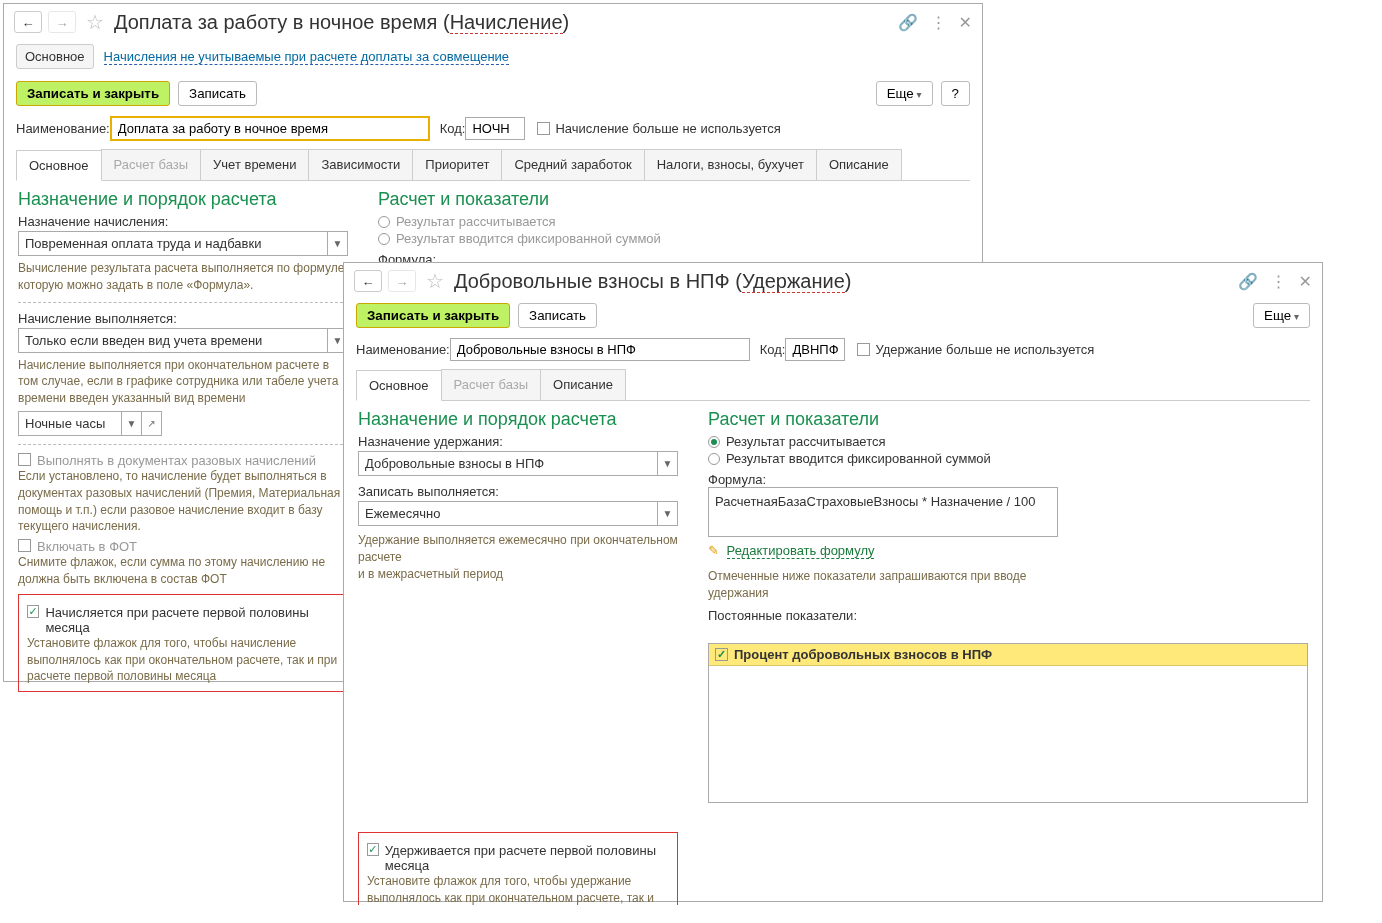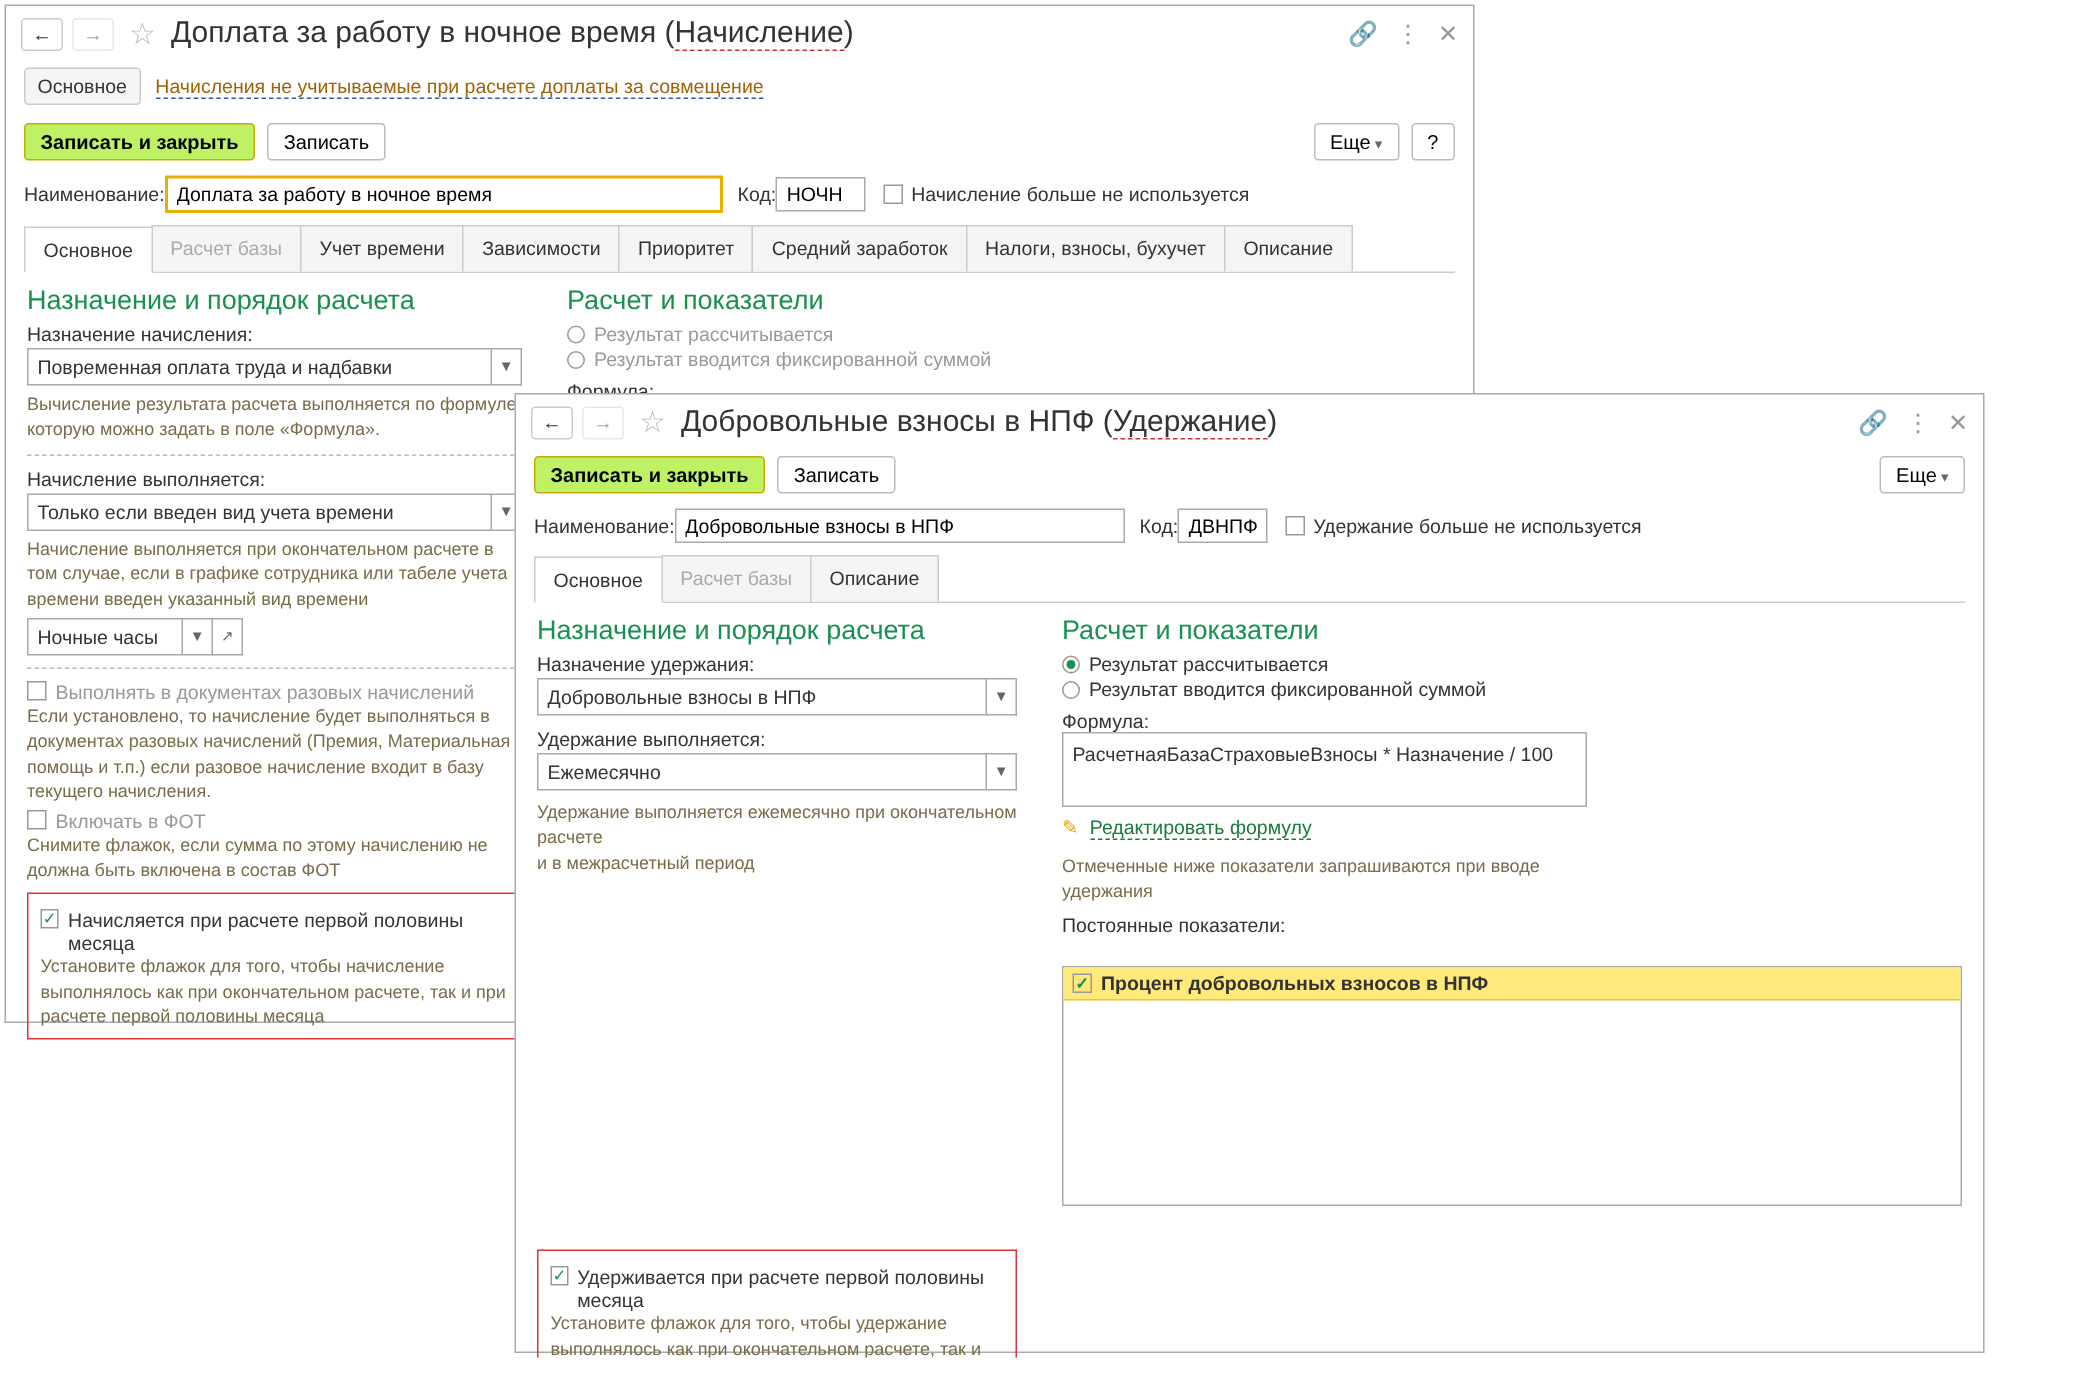--- a/index.html
+++ b/index.html
@@ -58,21 +58,21 @@
   padding: 6px 12px;
   gap: 10px;
 }
 .nav-tab-active {
   border: 1px solid #ccc;
   background: #f5f5f5;
   padding: 4px 8px;
   border-radius: 3px;
 }
 .link-style {
-  color: #a16207;
+  color: #0369a1;
   border-bottom: 1px dashed #2a5db0;
   cursor: pointer;
 }
 .toolbar {
   display: flex;
   align-items: center;
   padding: 6px 12px;
   gap: 8px;
 }
 .btn-primary {
@@ -224,21 +224,21 @@
 
   <div class="toolbar">
     <button class="btn-primary">Записать и закрыть</button>
     <button class="btn">Записать</button>
     <button class="btn btn-more dropdown-caret">Еще</button>
     <button class="btn">?</button>
   </div>
 
   <div class="form-row">
     <span class="label-inline">Наименование:</span>
-    <input class="input-main" style="width: 372px;" value="Доплата за работу в ночное время">
+    <input class="input-main" style="width: 320px;" value="Доплата за работу в ночное время">
     <span class="label-inline" style="margin-left:10px">Код:</span>
     <input class="input-norm input-small" value="НОЧН" style="">
     <label class="checkbox-inline" style="margin-left:12px">
       <span class="check-box"></span>
       <span>Начисление больше не используется</span>
     </label>
   </div>
 
   <div class="tabs">
     <div class="tab active">Основное</div>
@@ -352,21 +352,21 @@
   </div>
 
   <div class="content">
     <div class="col" style="max-width:320px">
       <div class="green-head">Назначение и порядок расчета</div>
       <div>Назначение удержания:</div>
       <div class="select-wrap">
         <div class="select-main">Добровольные взносы в НПФ</div>
         <div class="select-caret">▼</div>
       </div>
-      <div style="margin-top:8px">Удержание выполняется:</div>
+      <div style="margin-top:8px">Записать выполняется:</div>
       <div class="select-wrap">
         <div class="select-main">Ежемесячно</div>
         <div class="select-caret">▼</div>
       </div>
       <div class="brown" style="margin-top:6px; white-space:pre-line">Удержание выполняется ежемесячно при окончательном расчете
 и в межрасчетный период</div>
 
       <div class="red-frame" style="margin-top:250px">
         <div class="check-row">
           <span class="check-box on"></span>

